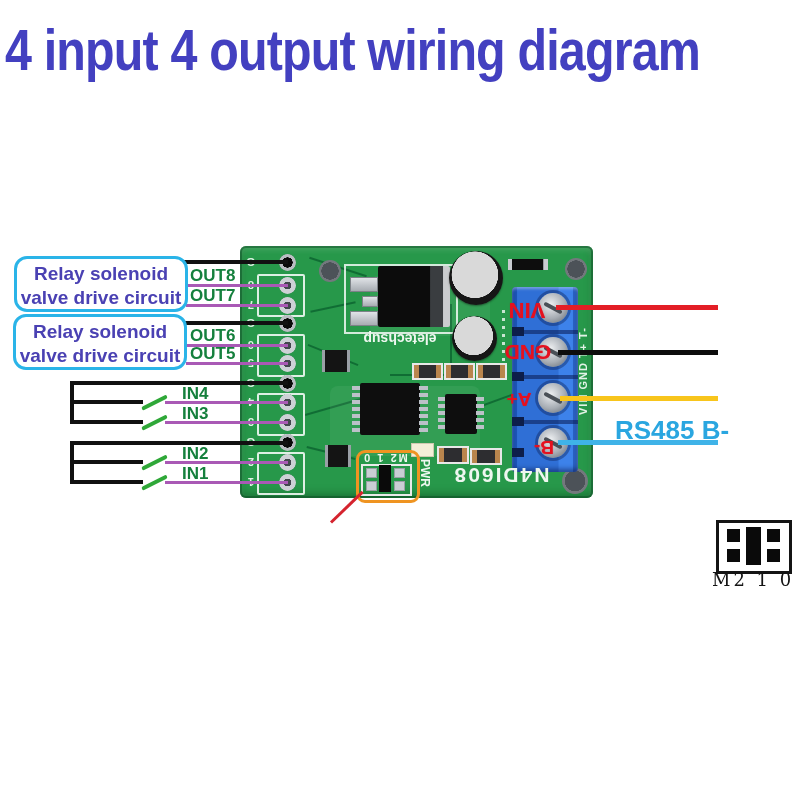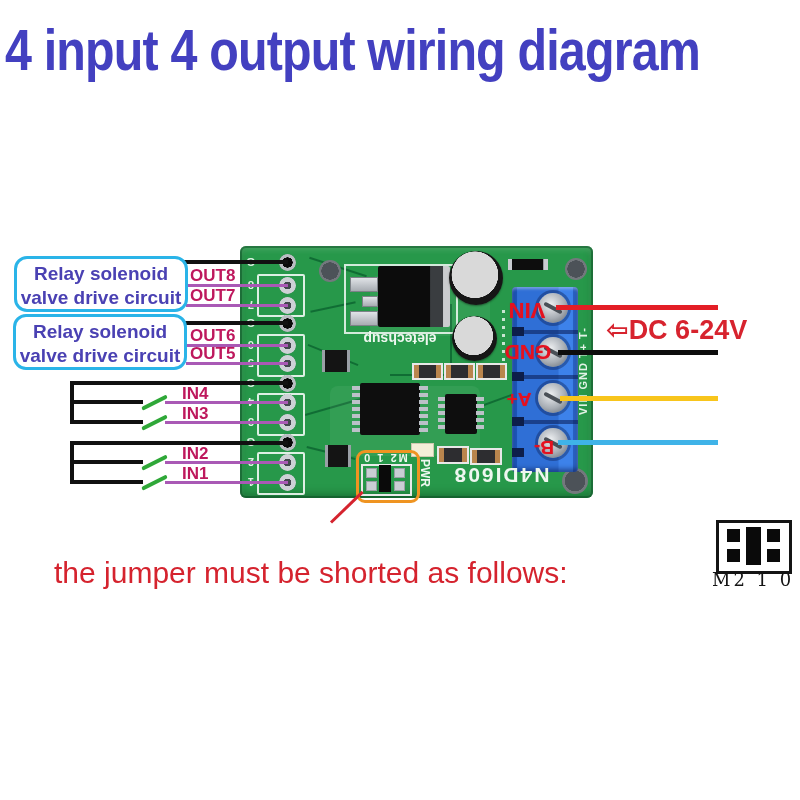--- a/index.html
+++ b/index.html
@@ -19,21 +19,21 @@
   
   .wireP{height:3px;background:#a959b5;z-index:5;}
   .wireK4{height:4px;background:#111;z-index:5;}
   .wireR{height:5px;background:#e31e26;z-index:5;}
   .wireK5{height:5px;background:#0d0d0d;z-index:5;}
   .wireY{height:5px;background:#f8c51c;z-index:5;}
   .wireC{height:5px;background:#3fb3e8;z-index:5;}
   .vlineK{width:4px;background:#111;z-index:5;}
   .sw{height:4px;width:28px;background:#2fa838;border-radius:2px;
       transform:rotate(-27deg);transform-origin:left center;z-index:6;}
-  .siglbl{font-size:17px;font-weight:bold;color:#be185d;z-index:6;}
+  .siglbl{font-size:17px;font-weight:bold;color:#15803d;z-index:6;}
 
   
   .board{left:240px;top:246px;width:353px;height:252px;background:#27984a;border-radius:6px;
          box-shadow:inset 0 0 0 2px rgba(6,70,30,.45), inset 0 3px 6px rgba(255,255,255,.18),
                     inset 0 -4px 8px rgba(0,40,15,.35);z-index:1;}
   .trace{background:rgba(10,95,45,.75);z-index:1;}
   .patch{background:rgba(255,255,255,.06);border-radius:8px;z-index:1;}
   .hole{width:17px;height:17px;border-radius:50%;z-index:3;
         background:radial-gradient(circle,#43484e 0 31%,#cdd1d6 32% 70%,#8d9298 71% 86%,rgba(0,30,10,.4) 87%);}
   .hole.dark{background:radial-gradient(circle,#0a0a0a 0 42%,#b9bdc2 43% 70%,#84898f 71% 86%,rgba(0,30,10,.4) 87%);}
@@ -260,26 +260,23 @@
   <div class="abs wireP" style="left:165px;top:461px;width:123px;"></div>
   <div class="abs wireP" style="left:165px;top:481px;width:123px;"></div>
   <div class="abs siglbl" style="left:182px;top:444px;">IN2</div>
   <div class="abs siglbl" style="left:182px;top:464px;">IN1</div>
 
   <div class="abs wireR" style="left:556px;top:305px;width:162px;"></div>
   <div class="abs wireK5" style="left:558px;top:350px;width:160px;"></div>
   <div class="abs wireY" style="left:560px;top:396px;width:158px;"></div>
   <div class="abs wireC" style="left:558px;top:440px;width:160px;"></div>
 
-  <div class="abs dclabel" style="left:606px;top:314px;">
-    <span class="arrowglyph">⇦</span><span>DC 6-24V</span>
-  </div>
+  <div class="abs rsblabel" style="left:615px;top:415px;">RS485 B-</div>
 
   <div class="abs pointer" style="left:331px;top:521px;"></div>
-  <div class="abs note" style="left:54px;top:556px;">the jumper must be shorted as follows:</div>
 
   <div class="abs legendbox">
     <div class="abs lpad" style="left:8px;top:6px;width:13px;height:13px;"></div>
     <div class="abs lpad" style="left:8px;top:26px;width:13px;height:13px;"></div>
     <div class="abs lpad" style="left:27px;top:4px;width:15px;height:38px;"></div>
     <div class="abs lpad" style="left:48px;top:6px;width:13px;height:13px;"></div>
     <div class="abs lpad" style="left:48px;top:26px;width:13px;height:13px;"></div>
   </div>
   <div class="abs legendlabel">M2 1 0</div>
 

